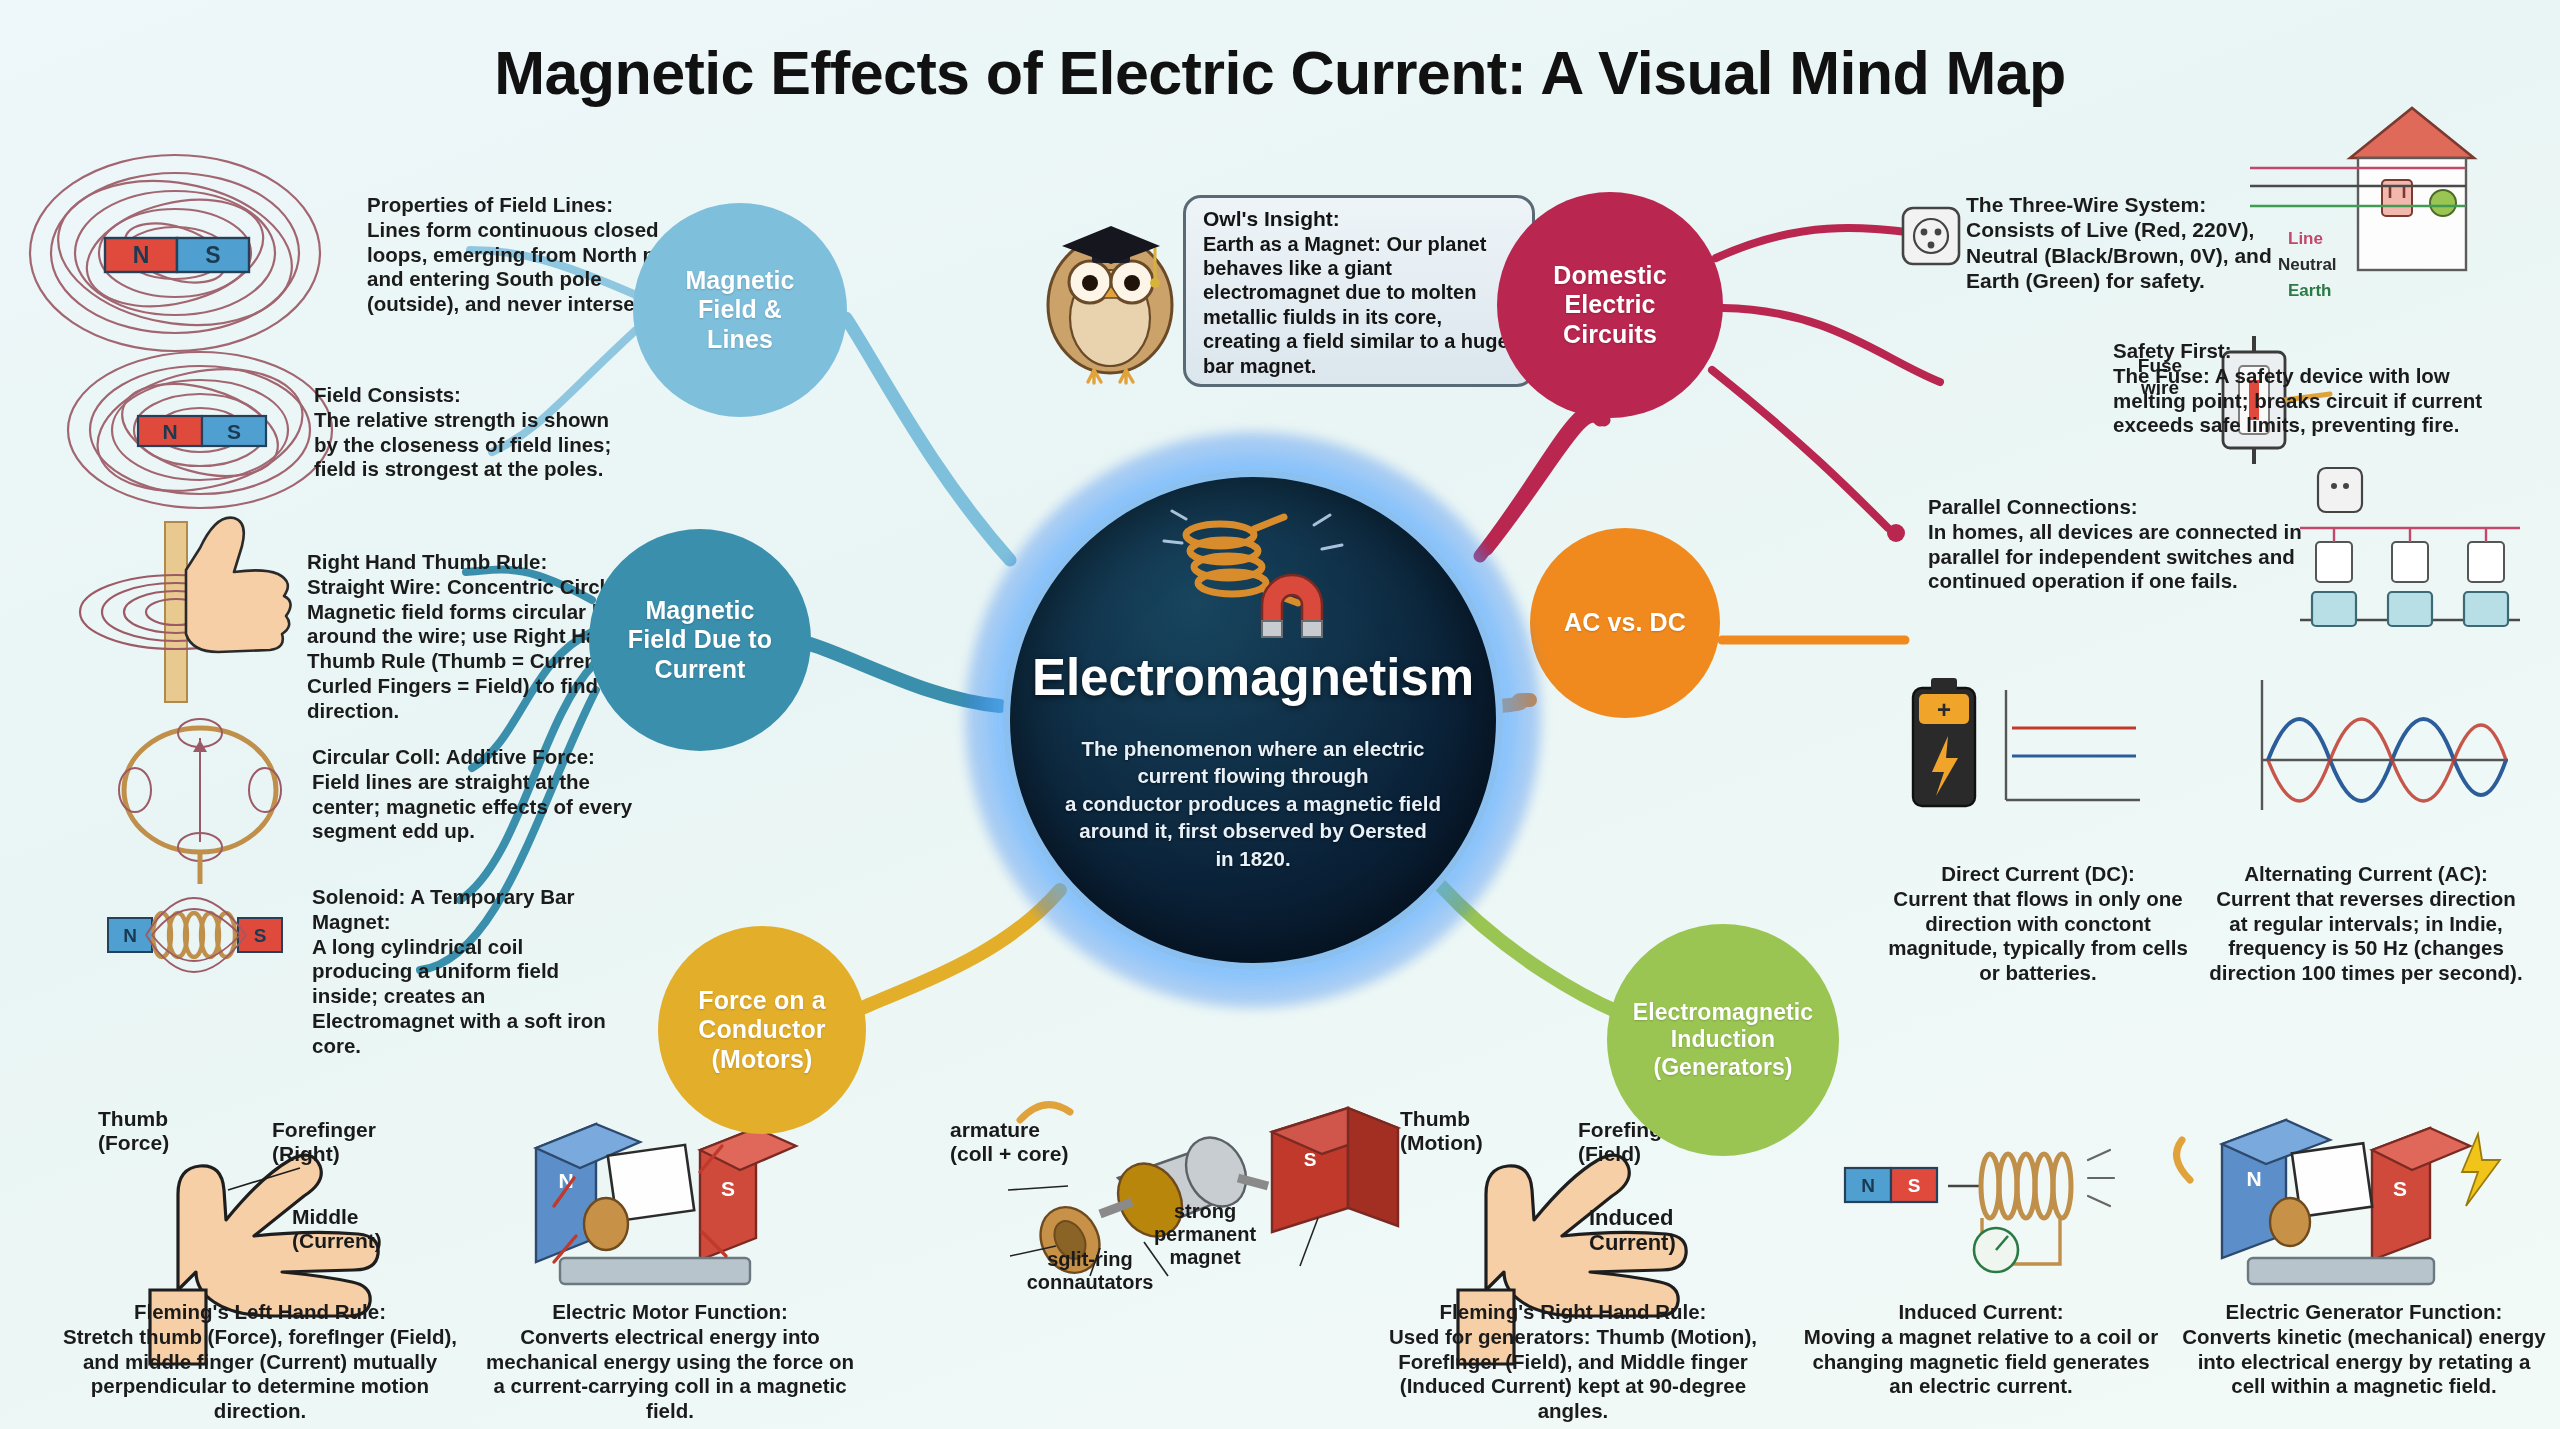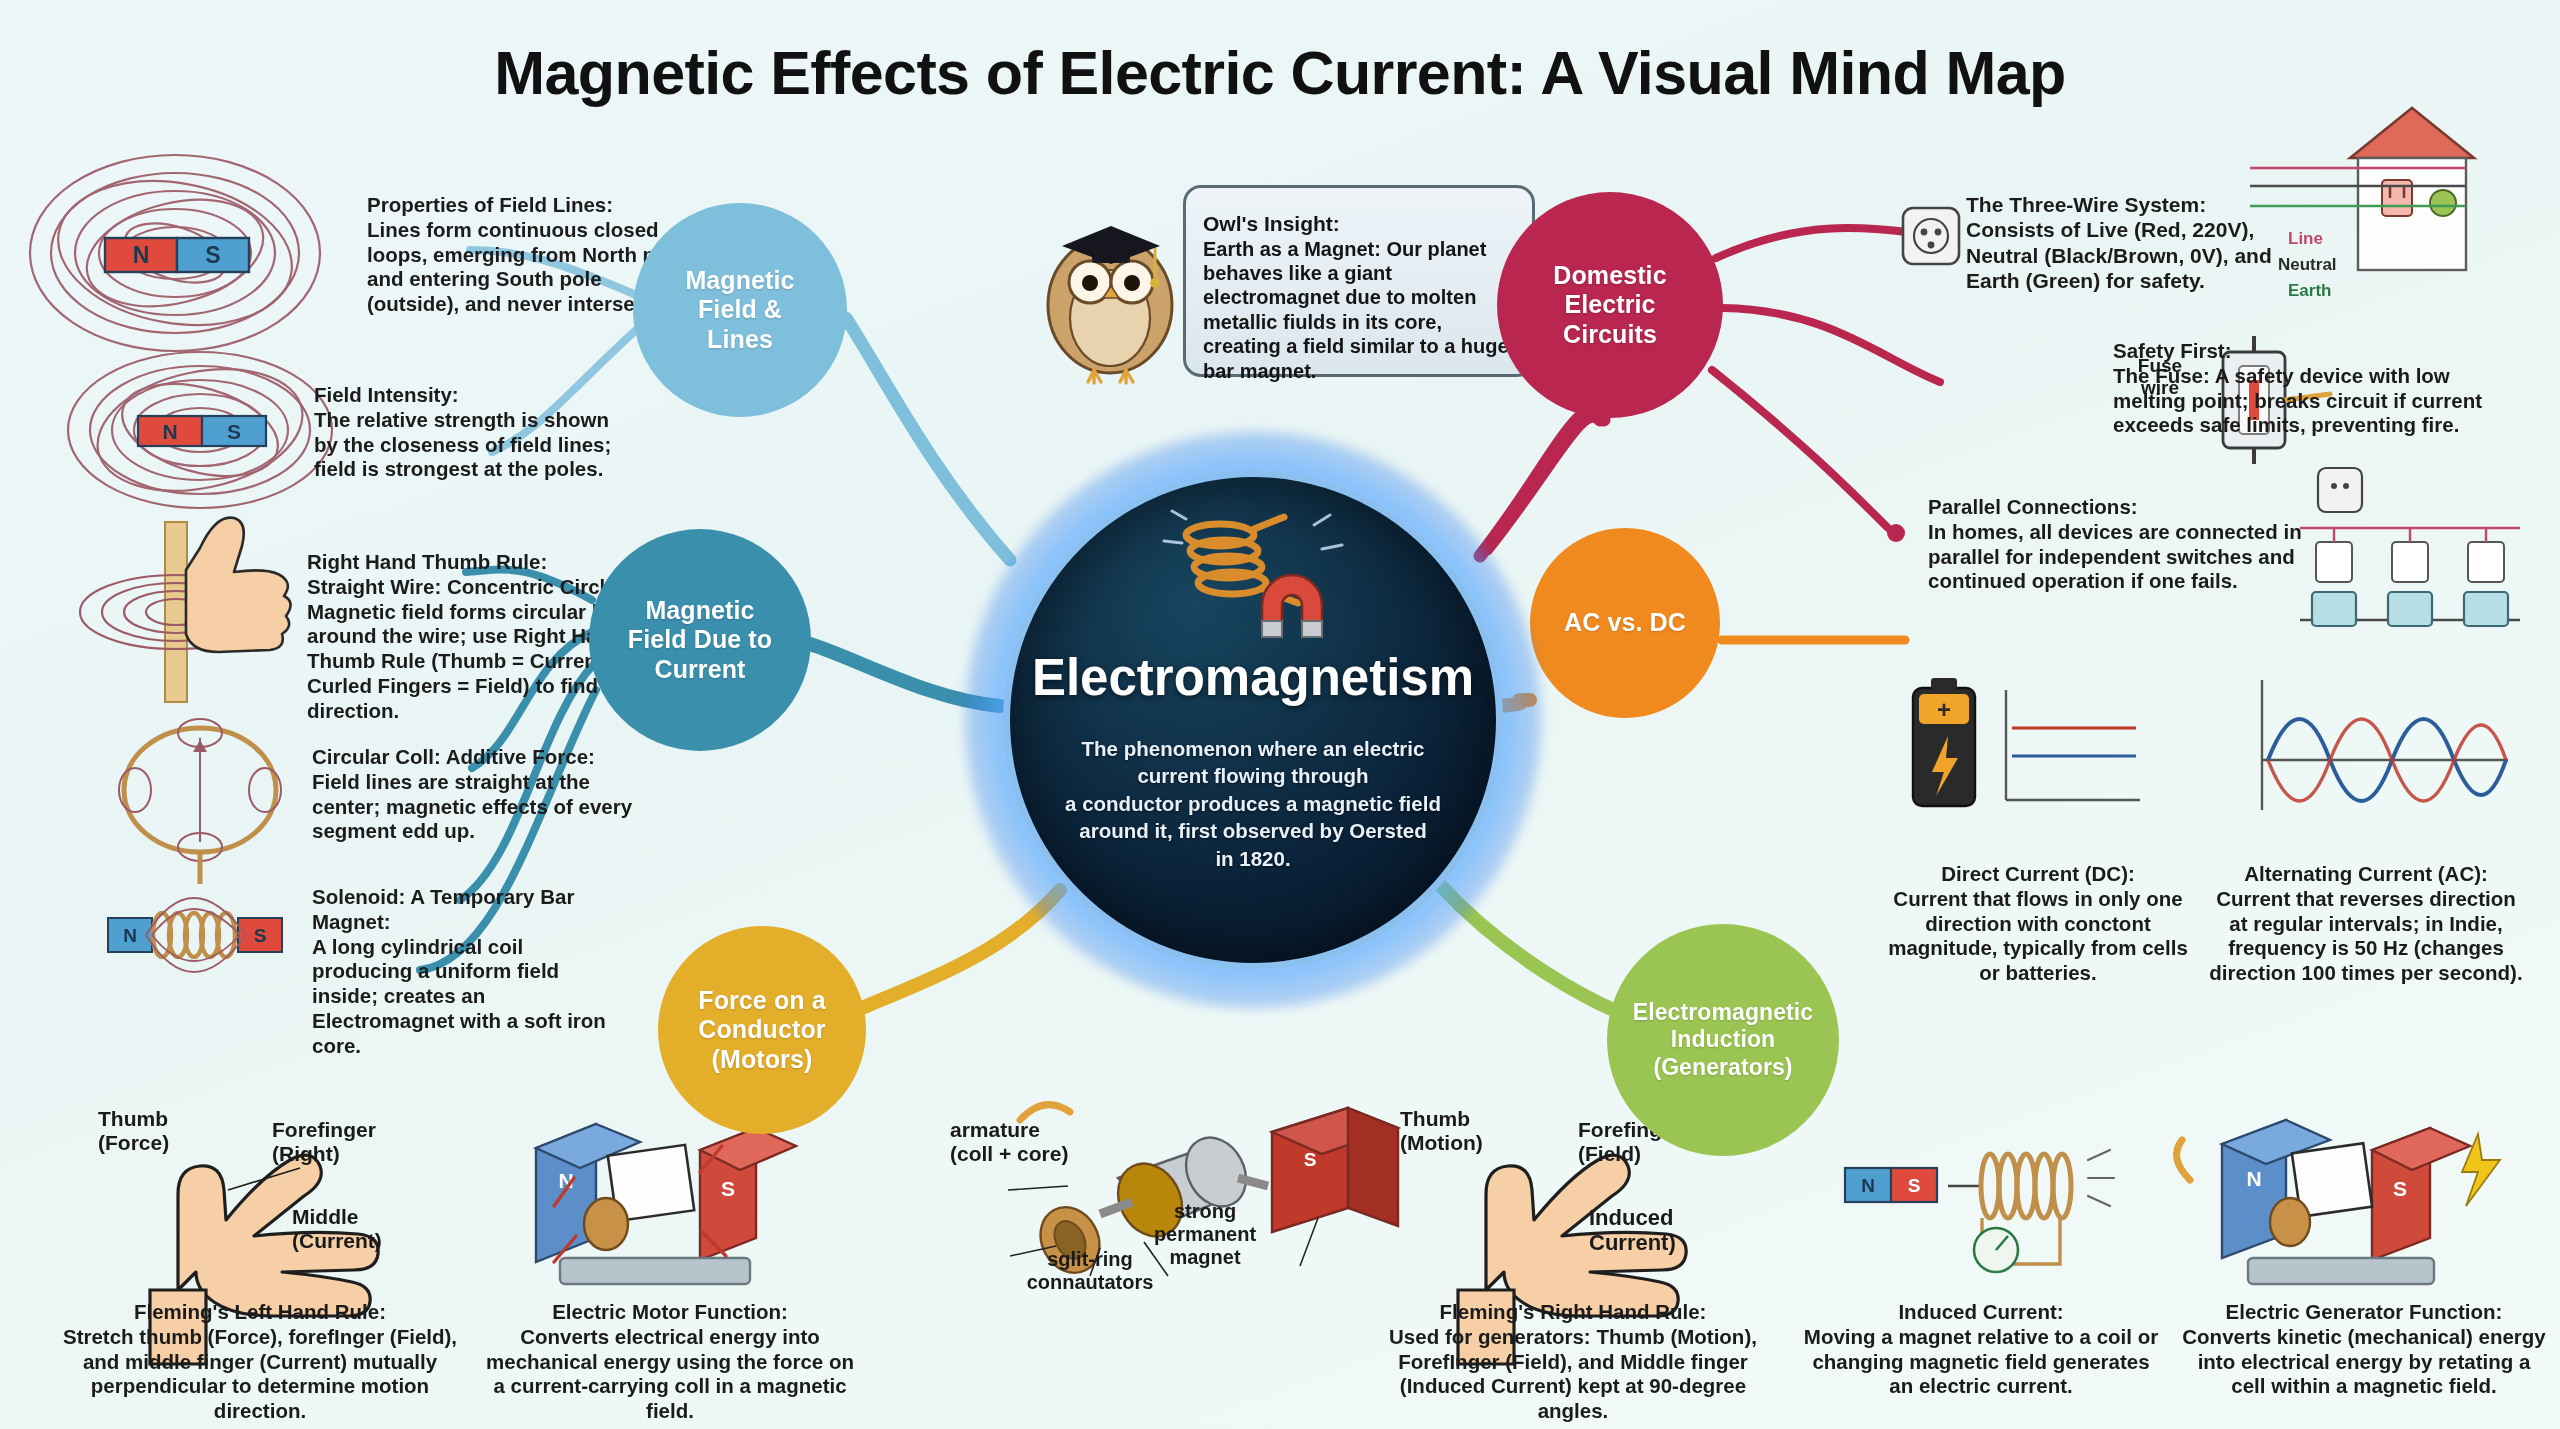--- a/index.html
+++ b/index.html
@@ -63,24 +63,24 @@
     text-align:center; font-size:20.5px; font-weight:bold; color:#e8f1f7;
     line-height:1.34; text-shadow:0 1px 3px rgba(0,0,0,.6);
   }
   
   #hub-icon { position:absolute; top:32px; left:50%; transform:translateX(-50%); }
 
   svg.layer { position:absolute; inset:0; width:2560px; height:1429px; pointer-events:none; }
 
   
   #owl-box {
-    position:absolute; left:1183px; top:185px; width:352px; height:192px;
+    position:absolute; left:1183px; top:195px; width:352px; height:192px;
     background:linear-gradient(180deg,#eef4f8 0%,#dbe6ed 100%);
     border:3px solid #5a6a75; border-radius:18px;
-    padding:23px 17px; color:#141414; line-height:1.22;
+    padding:8px 17px; color:#141414; line-height:1.22;
   }
   #owl-box .hd { font-size:21px; font-weight:bold; }
   #owl-box .bd { font-size:20px; font-weight:bold; }
 
   
   .dlab { position:absolute; font-weight:bold; color:#1a1a1a; line-height:1.15; }
 
   .wirekey { position:absolute; font-weight:bold; line-height:1.0; }
 </style>
 </head>
@@ -201,21 +201,21 @@
       </g>
     </g>
   </svg>
 
   <div class="tb left" style="left:367px; top:193px; width:320px; font-size:20.5px;">
     <div class="hd">Properties of Field Lines:</div>
     <div class="bd">Lines form continuous closed loops, emerging from North pole and entering South pole (outside), and never intersect.</div>
   </div>
 
   <div class="tb left" style="left:314px; top:383px; width:318px; font-size:20.5px;">
-    <div class="hd">Field Intensity:</div>
+    <div class="hd">Field Consists:</div>
     <div class="bd">The relative strength is shown by the closeness of field lines; field is strongest at the poles.</div>
   </div>
 
   <div class="tb left" style="left:307px; top:550px; width:340px; font-size:20.5px;">
     <div class="hd">Right Hand Thumb Rule:</div>
     <div class="hd">Straight Wire: Concentric Circles:</div>
     <div class="bd">Magnetic field forms circular lines around the wire; use Right Hand Thumb Rule (Thumb = Current, Curled Fingers = Field) to find direction.</div>
   </div>
 
   <div class="tb left" style="left:312px; top:745px; width:330px; font-size:20.5px;">

